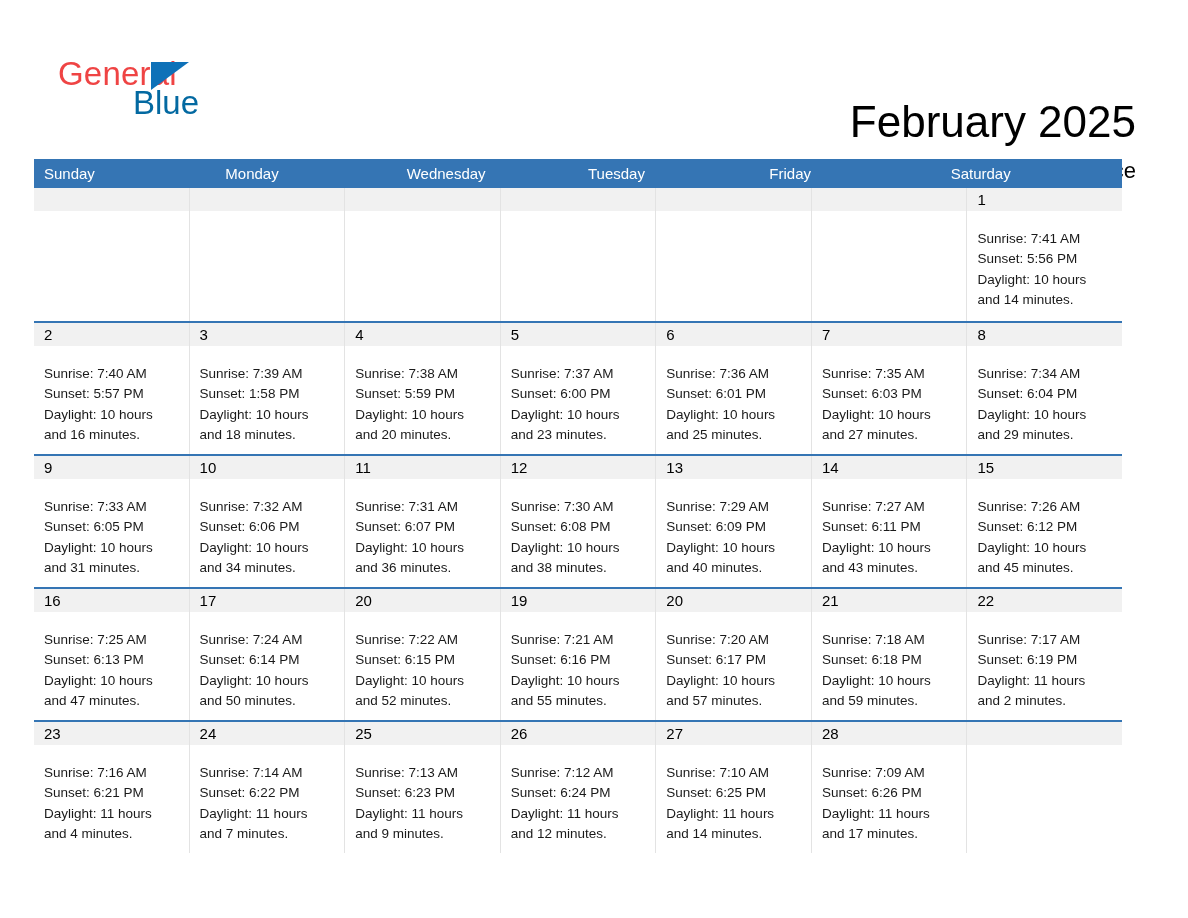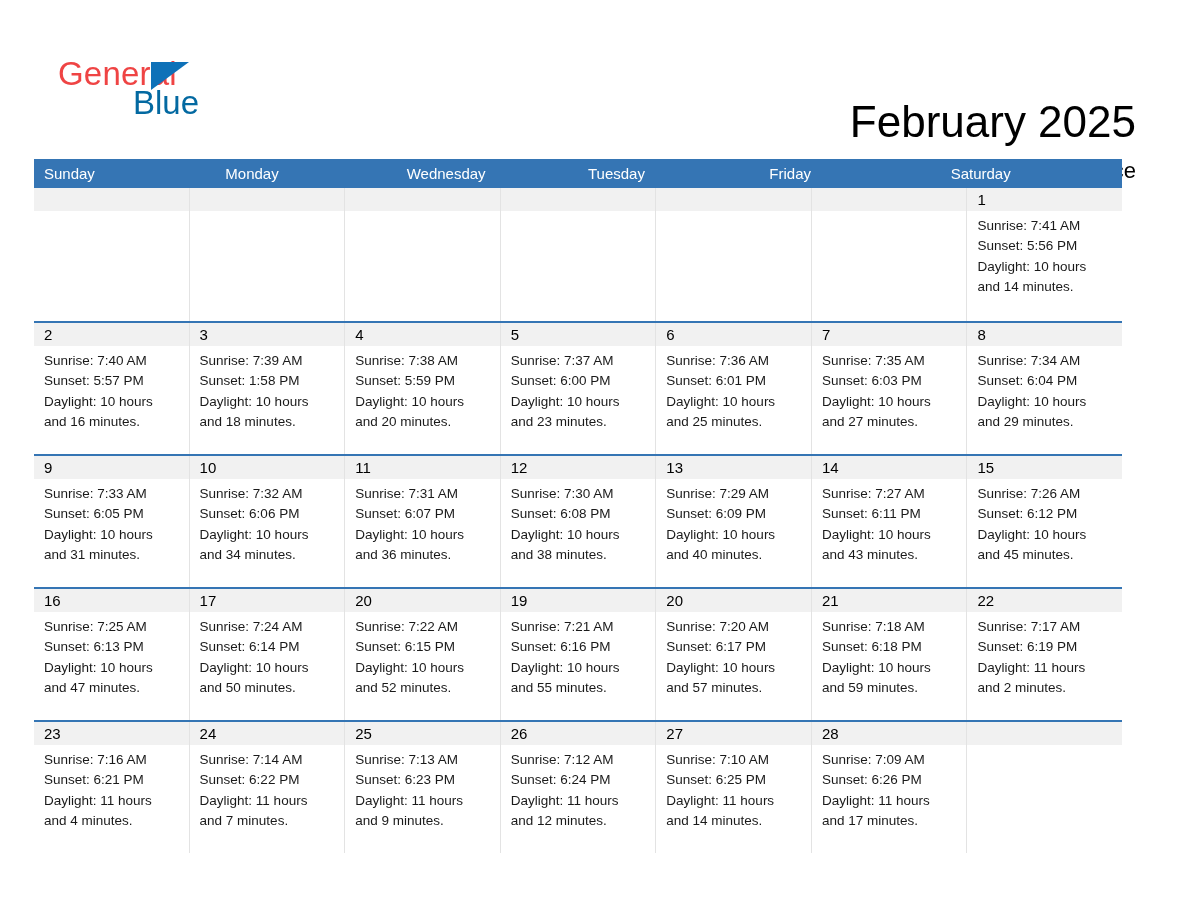--- a/index.html
+++ b/index.html
@@ -129,21 +129,21 @@
     background: #f1f1f1;
     padding-left: 10px;
     box-sizing: border-box;
   }
   .day-num {
     font-size: 15px;
     line-height: 23px;
     color: #000000;
   }
   .day-body {
-    padding: 5px 8px 0 10px;
+    padding: 18px 8px 0 10px;
   }
   .day-body div {
     font-size: 13.5px;
     line-height: 20.3px;
     color: #1a1a1a;
     white-space: nowrap;
   }
   .day.empty .day-band { background: #f1f1f1; }
 </style>
 </head>

